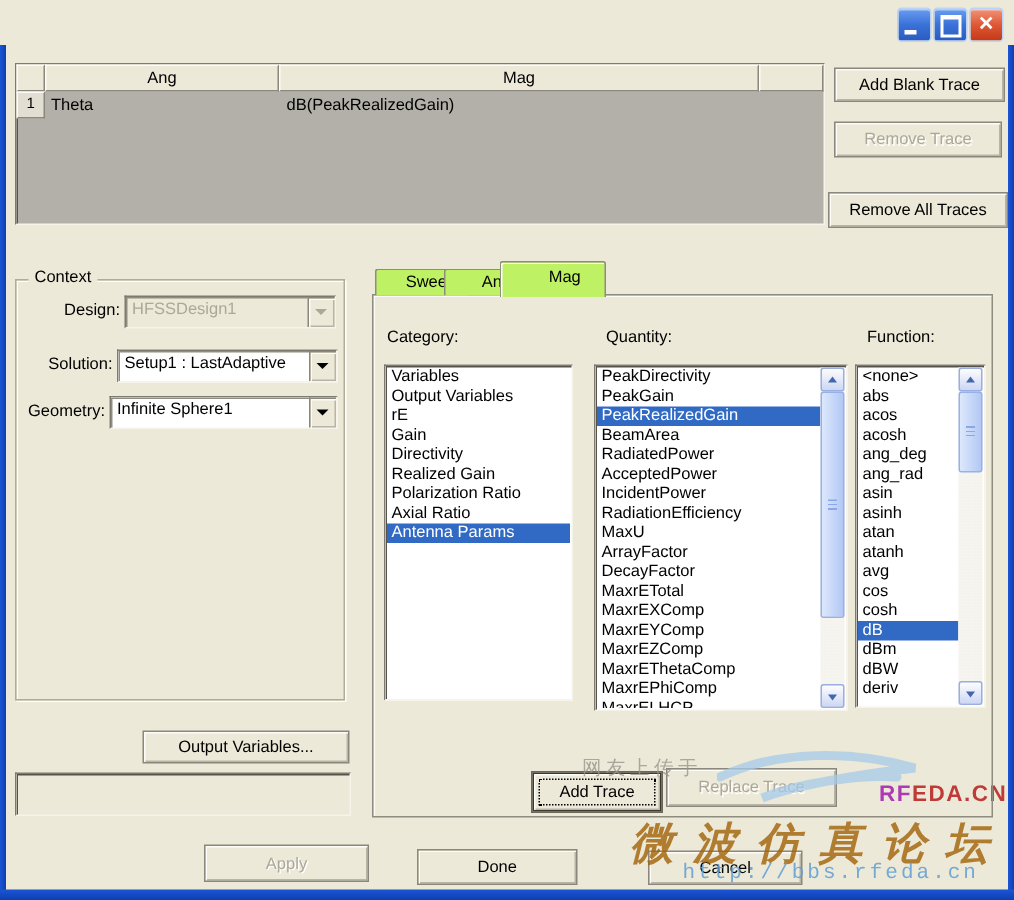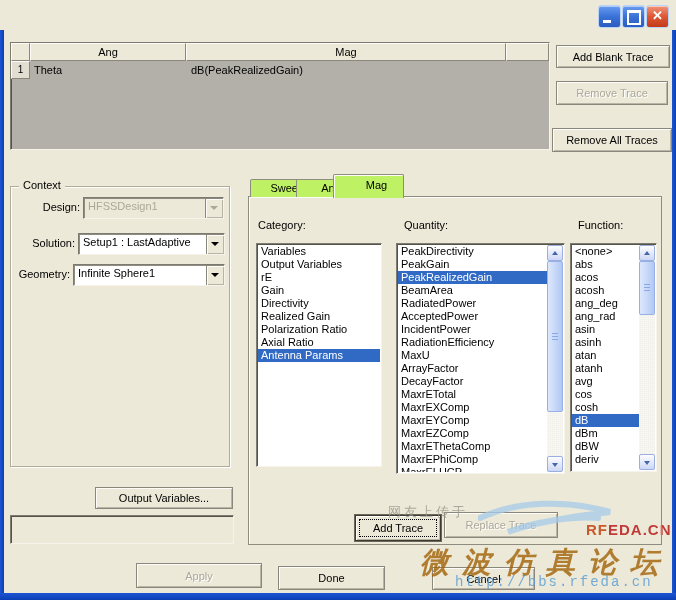--- a/index.html
+++ b/index.html
@@ -217,27 +217,27 @@
       <div class="sb-btn sb-down"></div>
     </div>
   </div>
 
   <button class="btn" style="left:95px;top:487px;width:138px;height:22px;">Output Variables...</button>
   <div class="sunken" style="position:absolute;left:10px;top:515px;width:222px;height:27px;background:#ece9d8;"></div>
 
   <button class="btn default-focus" style="left:355px;top:515px;width:86px;height:26px;">Add Trace</button>
   <button class="btn disabled" style="left:444px;top:512px;width:114px;height:26px;">Replace Trace</button>
 
-  <button class="btn disabled" style="left:136px;top:563px;width:126px;height:25px;">Apply</button>
+  <button class="btn disabled" style="left:136px;top:563px;width:110px;height:25px;">Apply</button>
   <button class="btn" style="left:278px;top:566px;width:107px;height:24px;">Done</button>
   <button class="btn" style="left:432px;top:567px;width:103px;height:23px;">Cancel</button>
 
   <div class="wm wm-upload" style="left:388px;top:503px;">网友上传于</div>
   <svg class="wm" style="left:478px;top:498px;" width="135" height="42" viewBox="0 0 135 42">
     <path d="M2 20 C 40 2, 90 2, 132 14 C 95 18, 50 26, 30 34 C 55 24, 95 18, 120 20" fill="none" stroke="#a5c9e8" stroke-width="6" stroke-linecap="round" opacity="0.75"></path>
   </svg>
   <div class="wm wm-brand" style="left:586px;top:521px;">
-    <span style="color:#c2410c;">RF</span><span style="color:#b91c1c;">EDA.CN</span>
+    <span style="color:#a21caf;">RF</span><span style="color:#b91c1c;">EDA.CN</span>
   </div>
   <div class="wm wm-cn" style="left:420px;top:543px;">微波仿真论坛</div>
   <div class="wm wm-url" style="left:455px;top:574px;">http://bbs.rfeda.cn</div>
 
 </div>
 
 </body></html>

